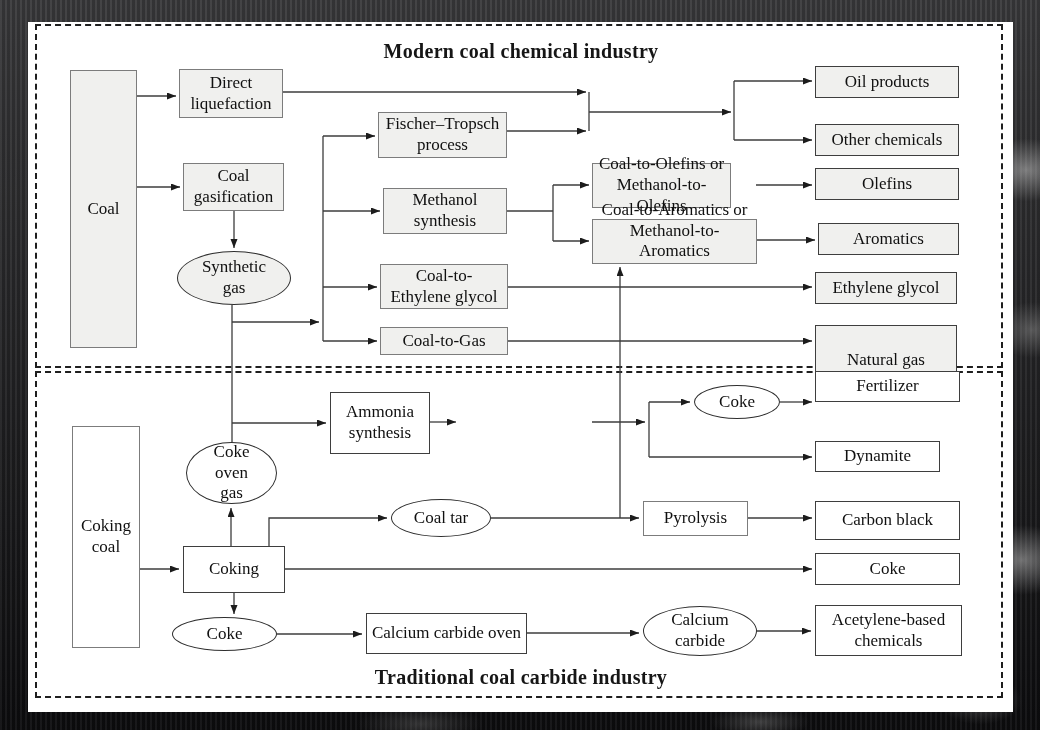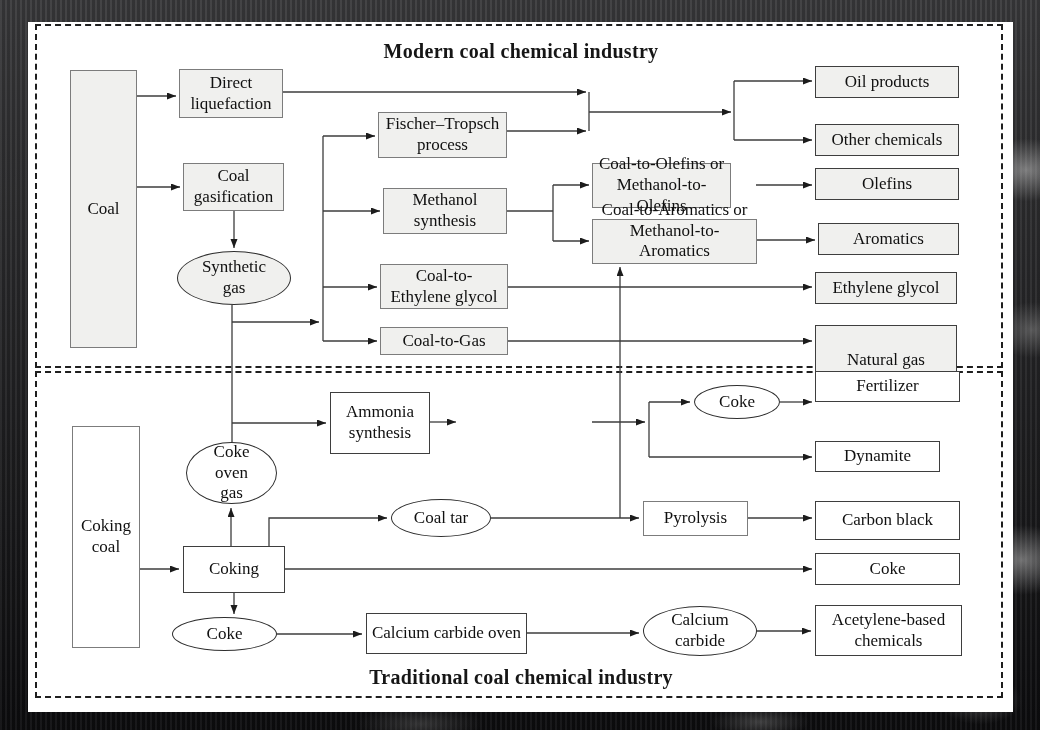--- a/index.html
+++ b/index.html
@@ -43,21 +43,21 @@
 </head>
 <body>
 
 <div id="stage">
   <div id="panel">
     <div class="section-border" style="left:7px;top:2px;width:964px;height:340px;"></div>
     <div class="section-border" style="left:7px;top:349px;width:964px;height:323px;"></div>
   </div>
 
   <div class="sec-title" style="top:40px;">Modern coal chemical industry</div>
-  <div class="sec-title" style="top:666px;">Traditional coal chemical industry</div>
+  <div class="sec-title" style="top:666px;">Traditional coal carbide industry</div>
 
   <svg id="edges" width="1040" height="730">
     <defs>
       <marker id="arrowhead" markerUnits="userSpaceOnUse" markerWidth="10" markerHeight="8" refX="9" refY="3.5" orient="auto">
         <path d="M0,0 L9,3.5 L0,7 Z" fill="#1c1c1c"></path>
       </marker>
     </defs>
   <polyline points="137,96 176,96" marker-end="url(#arrowhead)"></polyline>
       <polyline points="137,187 180,187" marker-end="url(#arrowhead)"></polyline>
       <polyline points="234,211 234,248" marker-end="url(#arrowhead)"></polyline>

